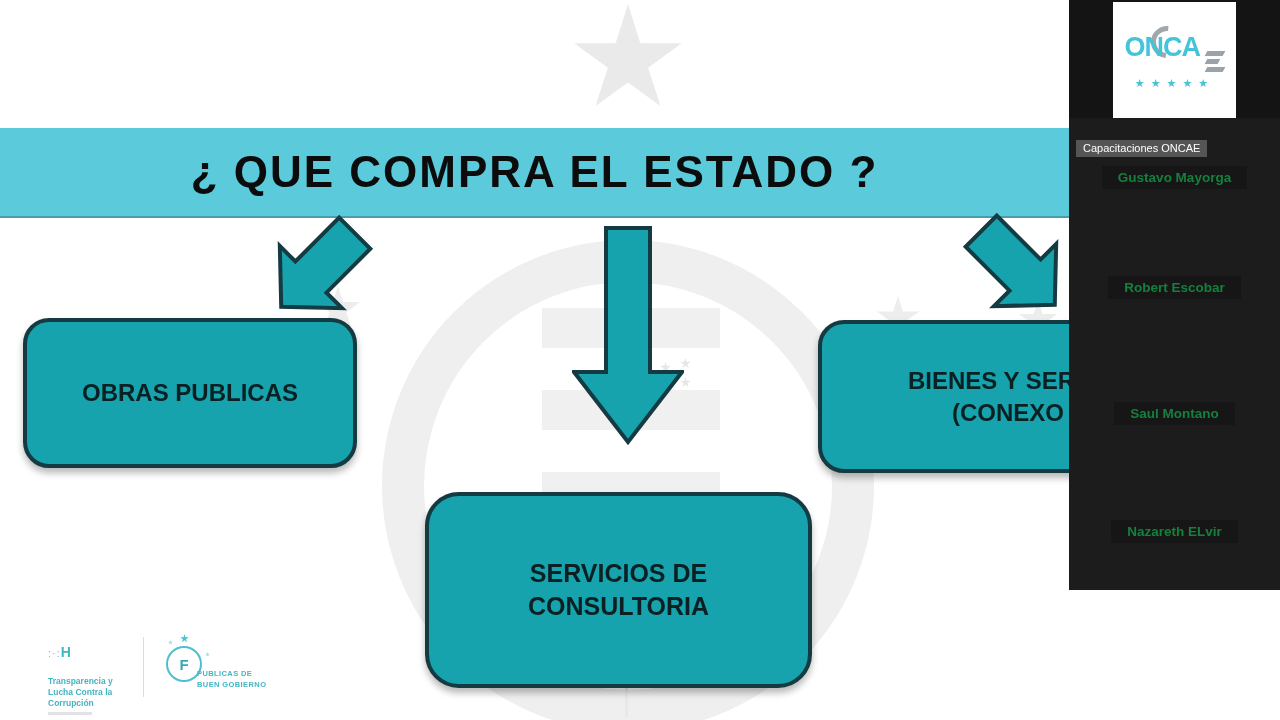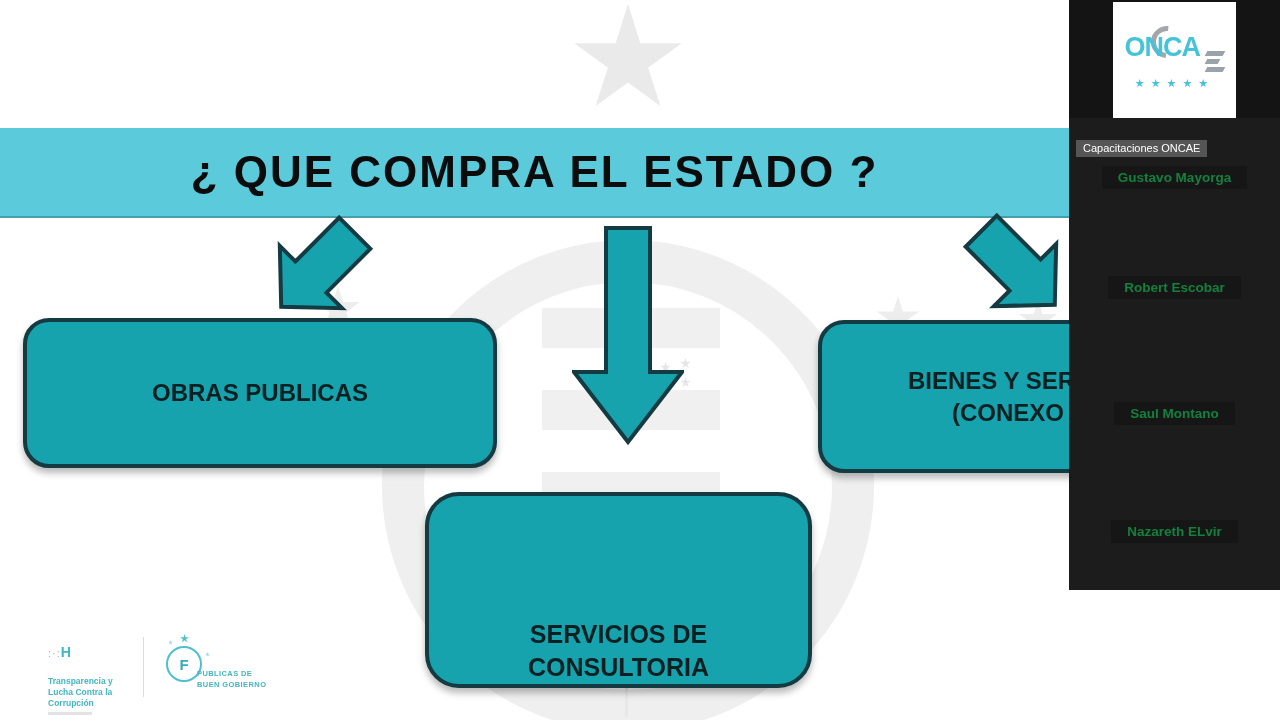--- a/index.html
+++ b/index.html
@@ -23,22 +23,22 @@
 
   
   .arrow-svg{position:absolute;z-index:2;}
   .arrow-svg polygon{fill:#16a3ad;stroke:#143a42;stroke-width:4;}
 
   
   .tealbox{position:absolute;z-index:3;background:#16a3ad;border:4px solid #143a42;
            box-sizing:border-box;color:#0b2022;font-weight:bold;text-align:center;
            display:flex;flex-direction:column;justify-content:center;
            box-shadow:0 5px 7px rgba(0,0,0,.28);}
-  .box-left{left:23px;top:318px;width:474px;height:150px;border-radius:26px;font-size:24px;line-height:1.32;}
-  .box-center{left:425px;top:492px;width:387px;height:196px;border-radius:34px;font-size:25px;line-height:1.32;justify-content:flex-end;}
+  .box-left{left:23px;top:318px;width:334px;height:150px;border-radius:26px;font-size:24px;line-height:1.32;}
+  .box-center{left:425px;top:492px;width:387px;height:196px;border-radius:34px;font-size:25px;line-height:1.32;}
   .box-right{left:818px;top:320px;width:372px;height:153px;border-radius:26px;font-size:24px;line-height:1.32;}
   .box-right .rline1{text-align:left;padding-left:86px;white-space:nowrap;}
   .box-right .rline2{text-align:left;padding-left:130px;white-space:nowrap;}
 
   
   .footer{position:absolute;z-index:3;left:0;top:0;width:100%;height:100%;pointer-events:none;}
   .t-logo{position:absolute;left:48px;top:644px;width:100px;}
   .t-mark{font-size:11px;color:#9fb6ba;letter-spacing:1px;}
   .t-mark .h{color:#3bb7c6;font-weight:bold;font-size:14px;letter-spacing:0;}
   .t-lines{margin-top:16px;font-size:8.5px;font-weight:bold;color:#45b5c2;line-height:1.3;}

